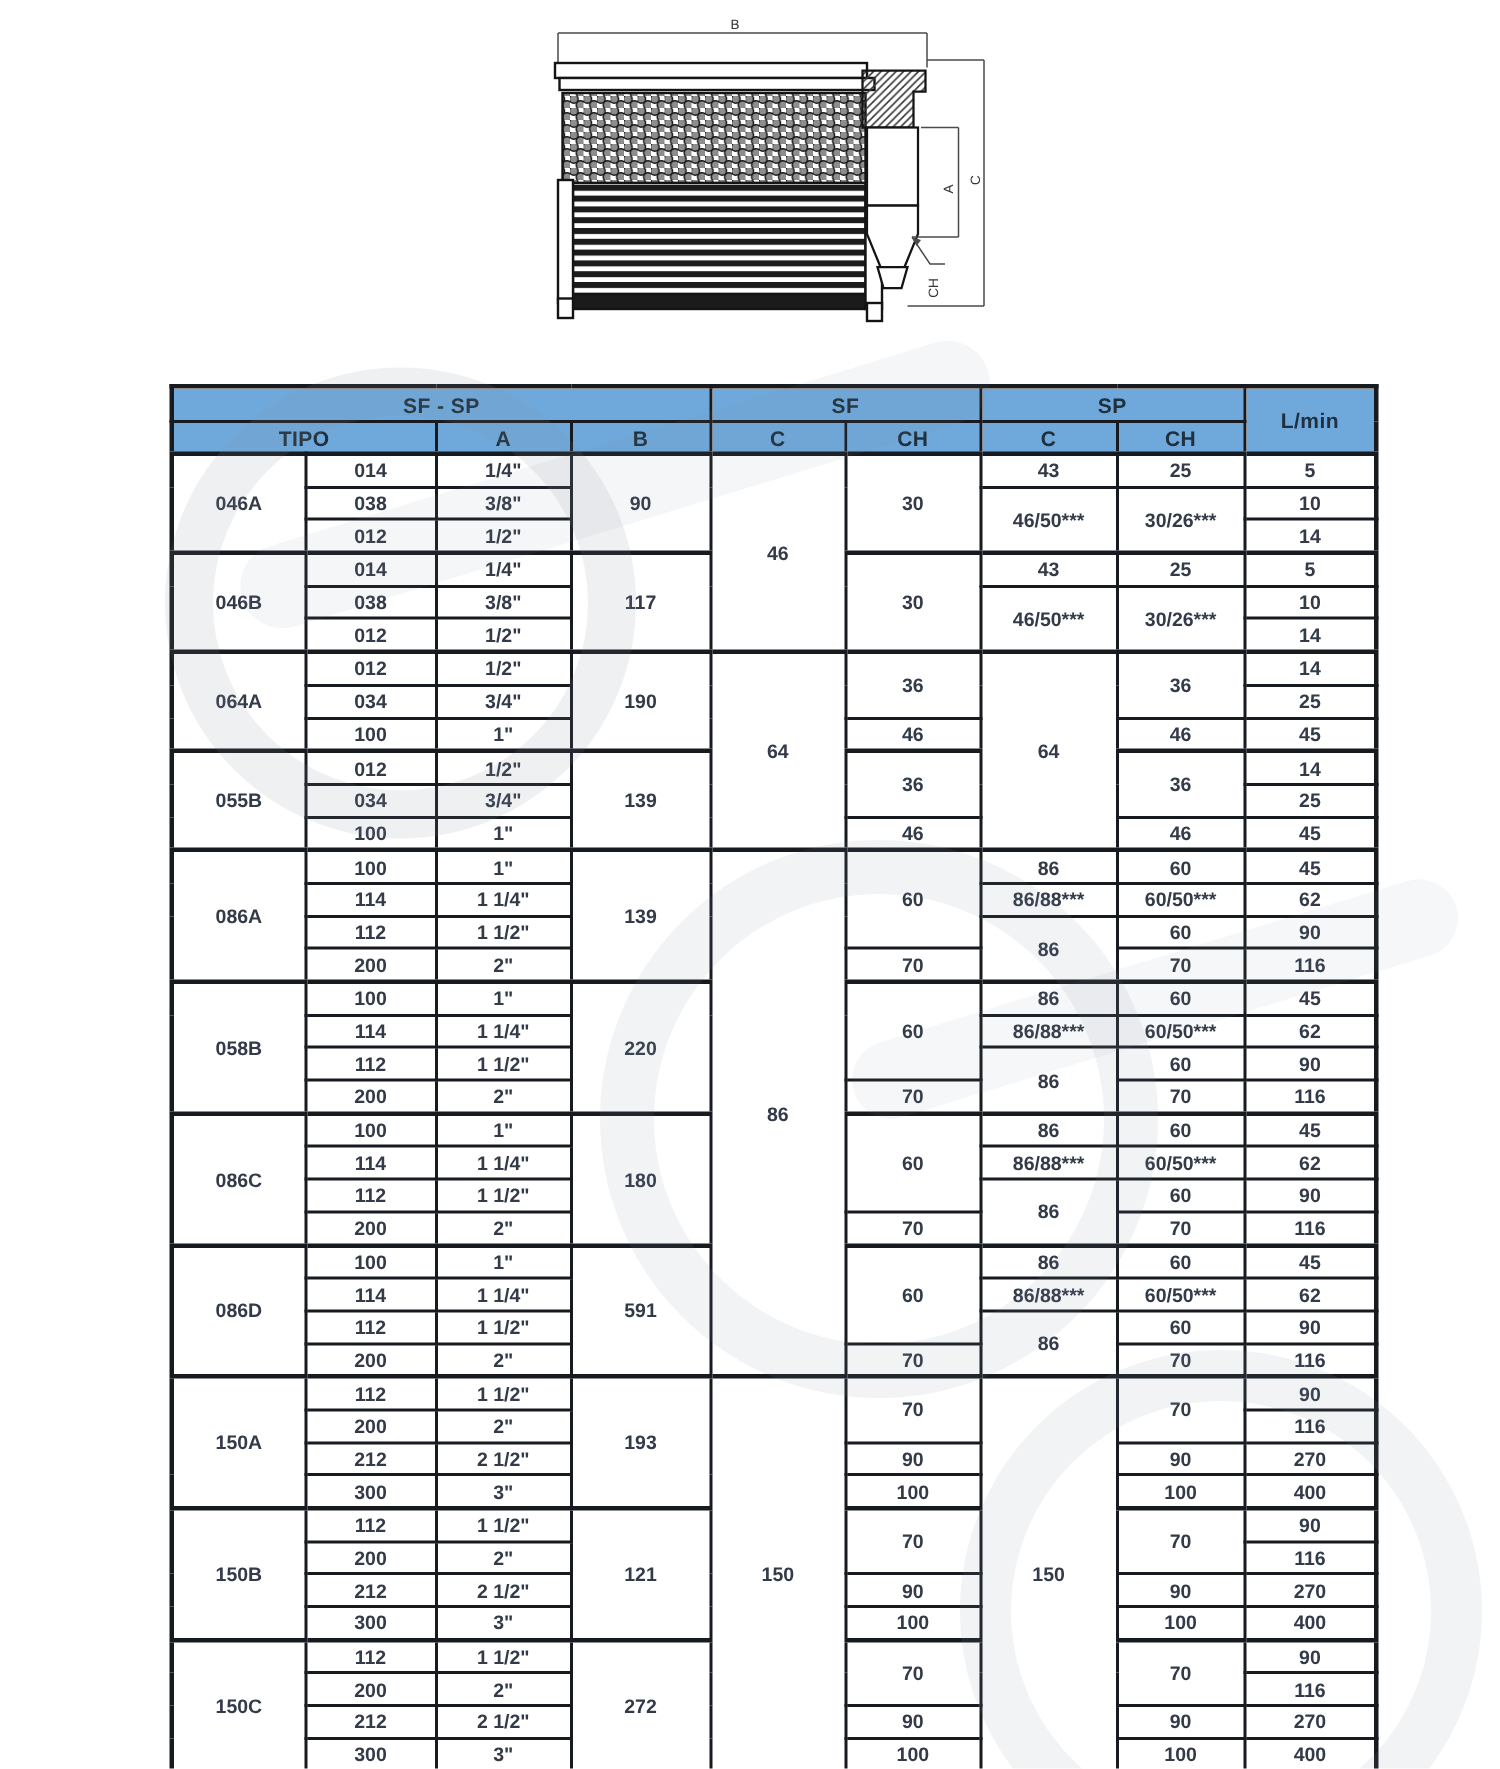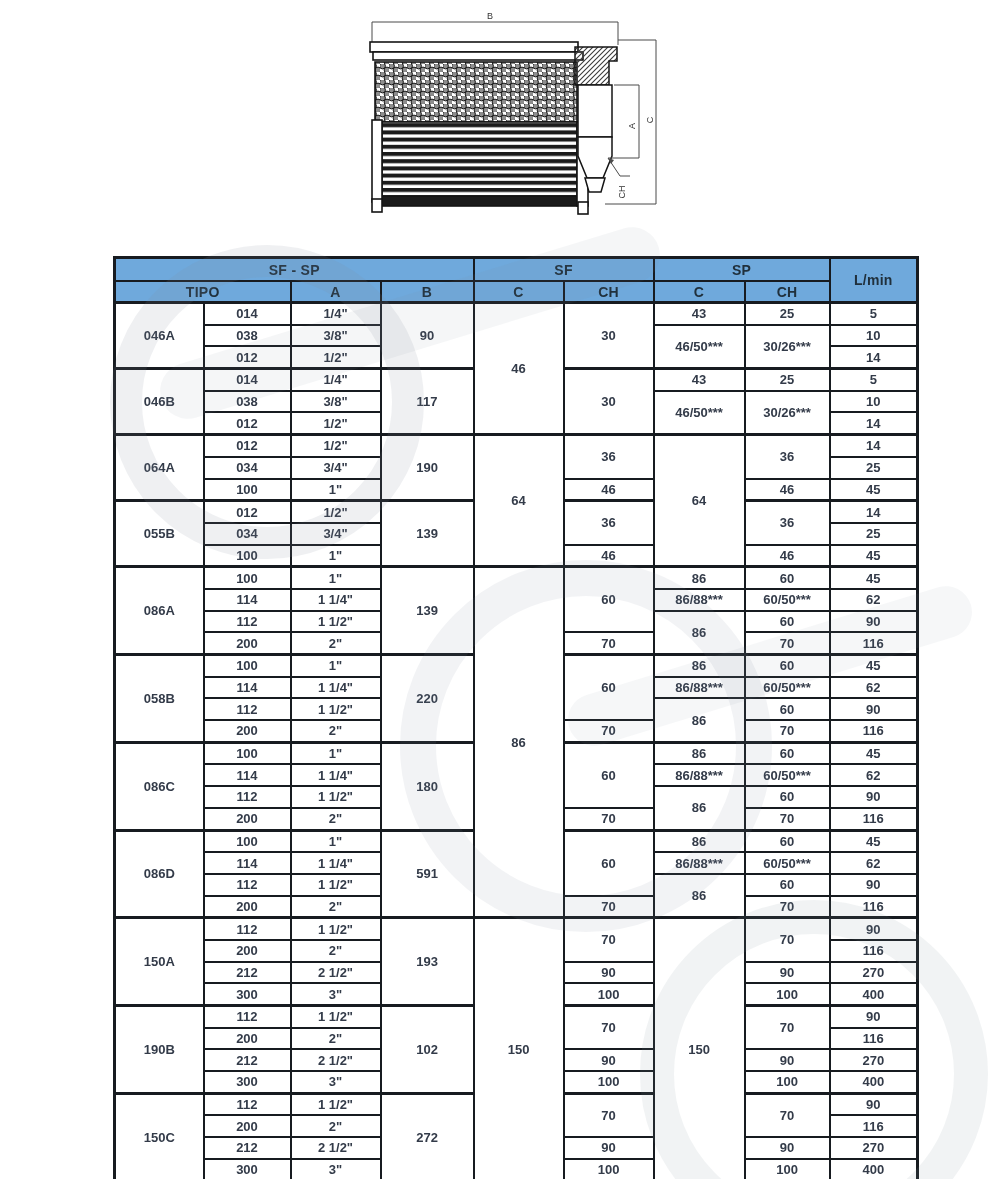--- a/index.html
+++ b/index.html
@@ -377,24 +377,24 @@
         <td>270</td>
       </tr>
       <tr>
         <td>300</td>
         <td>3"</td>
         <td>100</td>
         <td>100</td>
         <td>400</td>
       </tr>
       <tr class="g">
-        <td rowspan="4">190B</td>
-        <td>112</td>
-        <td>1 1/2"</td>
-        <td rowspan="4">102</td>
+        <td rowspan="4">150B</td>
+        <td>112</td>
+        <td>1 1/2"</td>
+        <td rowspan="4">121</td>
         <td rowspan="2">70</td>
         <td rowspan="2">70</td>
         <td>90</td>
       </tr>
       <tr>
         <td>200</td>
         <td>2"</td>
         <td>116</td>
       </tr>
       <tr>

